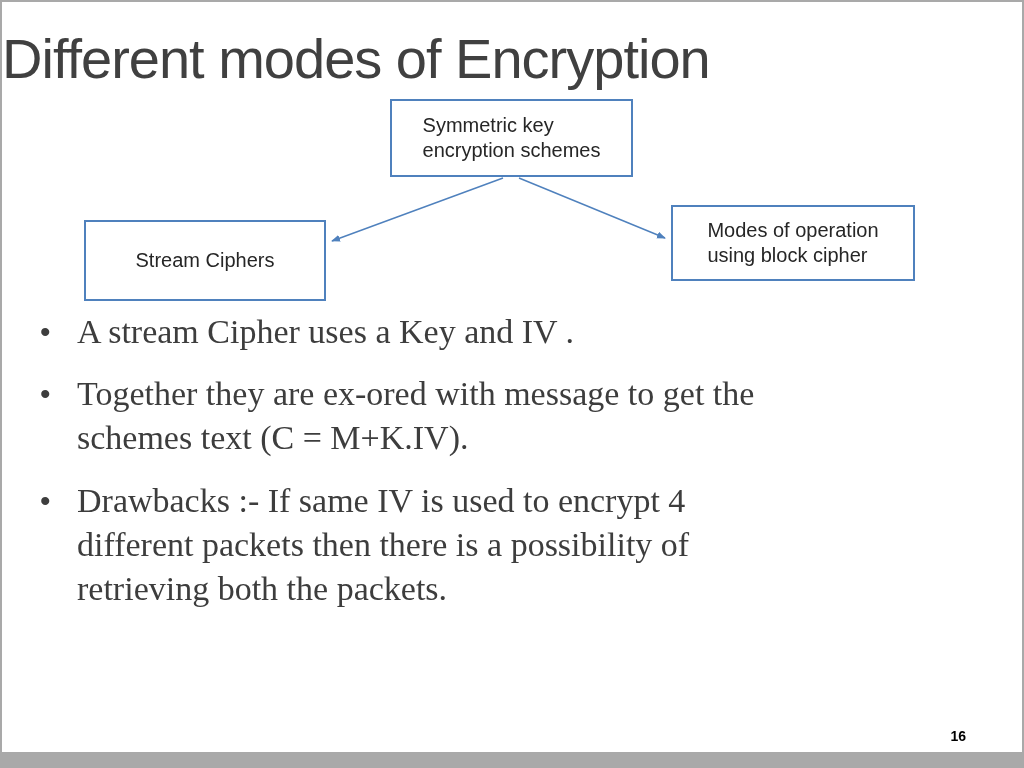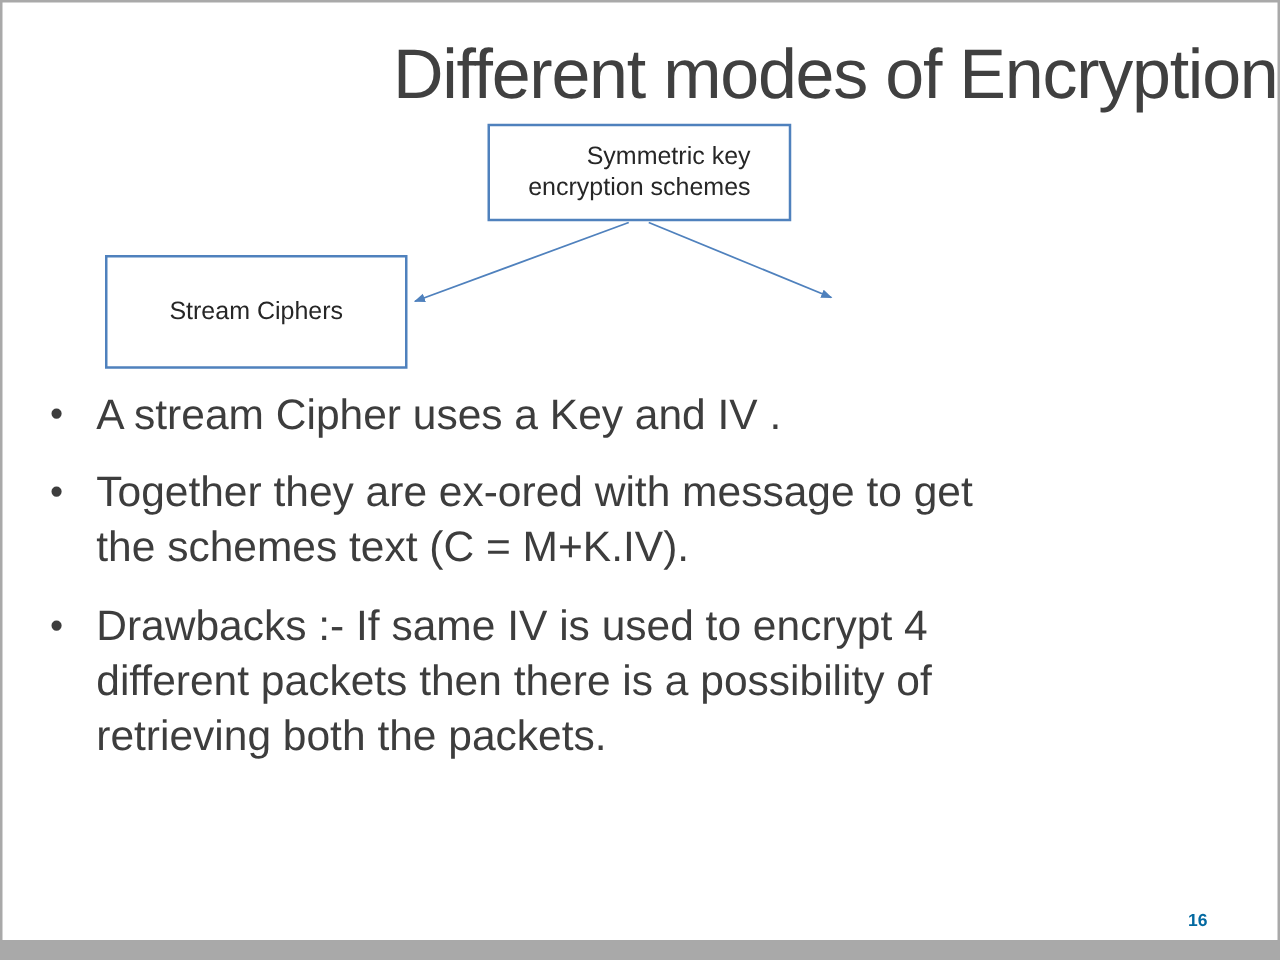--- a/index.html
+++ b/index.html
@@ -20,21 +20,21 @@
     border: 2px solid #a9a9a9;
     border-bottom: 16px solid #a9a9a9;
     overflow: hidden;
   }
   .title {
     position: absolute;
     top: 24px;
     left: 0;
     right: 0;
     margin: 0;
-    text-align: right;
+    text-align: left;
     font-size: 56px;
     font-weight: 400;
     color: #404040;
     letter-spacing: -1px;
   }
   .connectors {
     position: absolute;
     left: 0;
     top: 0;
     width: 1020px;
@@ -42,28 +42,28 @@
     pointer-events: none;
   }
   .dbox {
     position: absolute;
     box-sizing: border-box;
     border: 2px solid #4f81bd;
     background: #ffffff;
     display: flex;
     align-items: center;
     justify-content: center;
-    text-align: right;
+    text-align: left;
     font-size: 20px;
     line-height: 1.25;
     color: #262626;
     white-space: pre-line;
   }
   .dbox.top   { left: 388px; top: 97px;  width: 243px; height: 78px; }
-  .dbox.left  { left: 82px;  top: 202px; width: 242px; height: 91px; }
+  .dbox.left  { left: 82px;  top: 218px; width: 242px; height: 81px; }
   .dbox.right { left: 669px; top: 203px; width: 244px; height: 76px; }
   .bullets {
     position: absolute;
     left: 38px;
     top: 308px;
     width: 770px;
     margin: 0;
     padding: 0;
     list-style: none;
   }
@@ -76,28 +76,29 @@
   }
   .bullets .marker {
     flex: 0 0 37px;
     font-size: 30px;
     padding-top: 2px;
     color: #3d3d3d;
   }
   .bullets .txt {
     flex: 0 0 730px;
     max-width: 730px;
+    font-family: Liberation Serif, serif;
   }
   .page-number {
     position: absolute;
     right: 56px;
     bottom: 8px;
     font-size: 14px;
     font-weight: bold;
-    color: #0369a1;
+    color: #000000;
   }
 </style>
 </head>
 <body>
 
 <div class="slide">
 
   <h1 class="title">Different modes of Encryption</h1>
 
   <svg class="connectors" viewBox="0 0 1020 750" xmlns="http://www.w3.org/2000/svg">
@@ -108,20 +109,22 @@
     </defs>
     <line x1="501" y1="176" x2="330" y2="239" stroke="#4f81bd" stroke-width="1.4" marker-end="url(#arrowhead)"></line>
     <line x1="517" y1="176" x2="663" y2="236" stroke="#4f81bd" stroke-width="1.4" marker-end="url(#arrowhead)"></line>
   </svg>
 
   <div class="dbox top">Symmetric key
 encryption schemes</div>
 
   <div class="dbox left">Stream Ciphers</div>
 
+  <div class="dbox right">Modes of operation
+using block cipher</div>
 
   <ul class="bullets">
     <li>
       <span class="marker">•</span>
       <span class="txt">A stream Cipher uses a Key and IV .</span>
     </li>
     <li>
       <span class="marker">•</span>
       <span class="txt">Together they are ex-ored with message to get the schemes text (C = M+K.IV).</span>
     </li>

